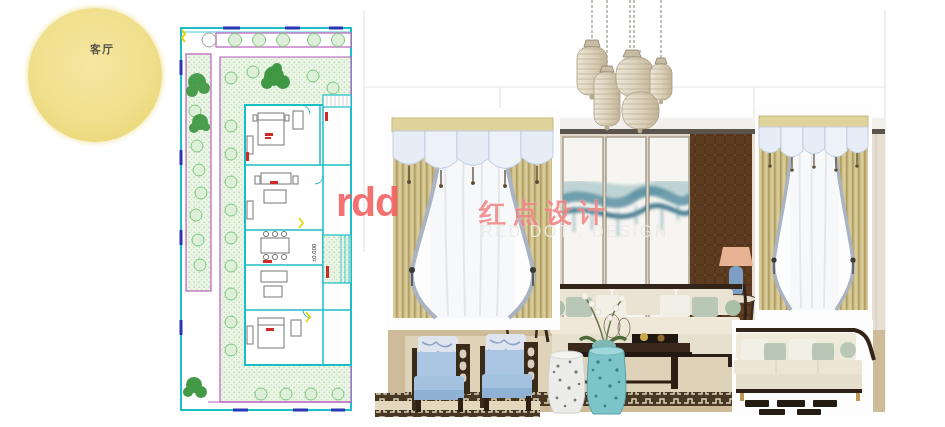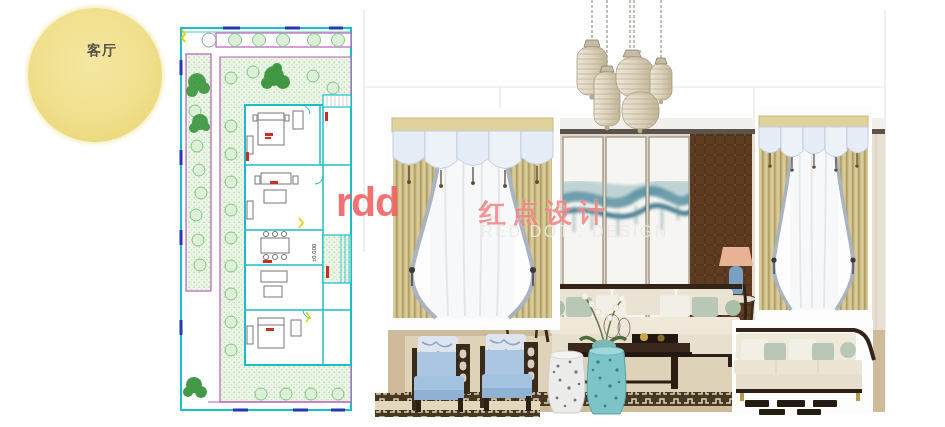--- a/index.html
+++ b/index.html
@@ -8,21 +8,21 @@
     font-family:"Liberation Sans", sans-serif;
   }
   
   #bubble{
     position:absolute;left:28px;top:8px;width:134px;height:134px;border-radius:50%;
     background:radial-gradient(circle at 48% 42%, #f5e7a2 0%, #f0df8c 55%, #ead777 85%, #e6d170 100%);
     box-shadow:0 0 5px 1px rgba(238,221,138,.75);
   }
   #bubble .lbl{
     position:absolute;left:0;right:0;top:34px;text-align:center;padding-left:14px;
-    font-size:14px;font-weight:bold;color:#55524a;letter-spacing:1px;
+    font-size:11px;font-weight:bold;color:#55524a;letter-spacing:1px;
   }
   svg{position:absolute;display:block;}
   #plan{left:173px;top:16px;}
   #collage{left:360px;top:0;}
   
   .wm{position:absolute;pointer-events:none;}
   #wm-logo{
     left:336px;top:182px;font-size:41px;font-weight:bold;color:#f25e5e;opacity:.88;
     letter-spacing:-1px;line-height:1;
   }

